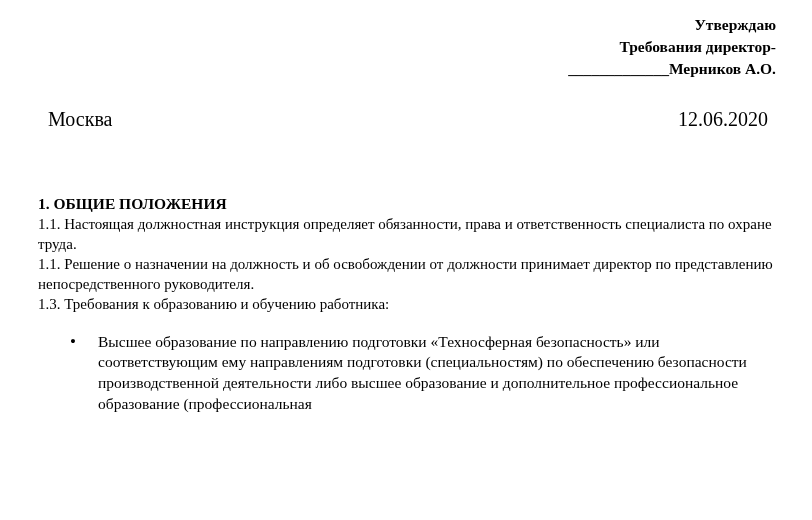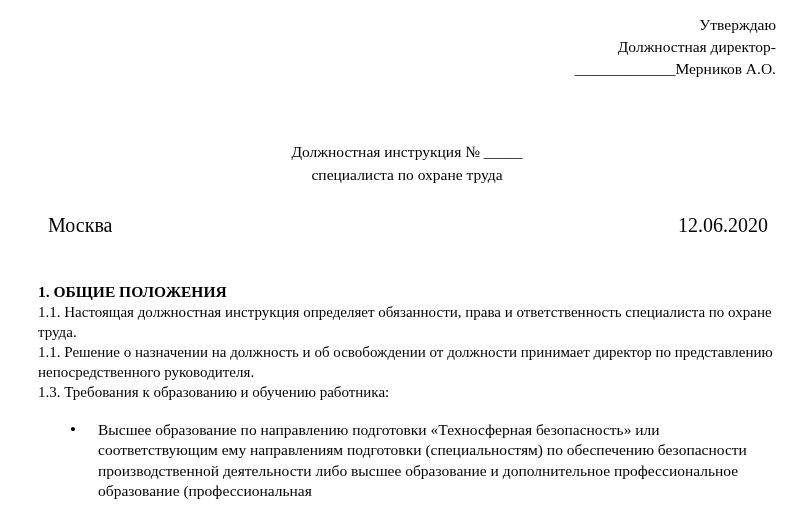--- a/index.html
+++ b/index.html
@@ -22,20 +22,21 @@
     padding: 10px 36px 0 38px;
   }
   .approval-block {
     text-align: right;
     font-size: 15.5px;
     line-height: 1.42;
     margin-top: 4px;
   }
   .approval-line {
     white-space: pre;
+    font-weight: bold;
   }
   .title-block {
     text-align: center;
     font-size: 15.5px;
     line-height: 1.35;
     margin-top: 62px;
   }
   .title-line-2 {
     margin-top: 2px;
   }
@@ -43,21 +44,21 @@
     display: flex;
     justify-content: space-between;
     align-items: baseline;
     font-size: 20px;
     margin-top: 28px;
     padding: 0 8px 0 10px;
   }
   .section-heading {
     font-size: 15.5px;
     font-weight: bold;
-    margin-top: 46px;
+    margin-top: 64px;
     margin-bottom: 2px;
   }
   .para {
     font-size: 15px;
     line-height: 1.33;
     text-align: left;
     margin: 0;
   }
   .bullet-list {
     margin: 17px 0 0 0;
@@ -78,28 +79,24 @@
     font-size: 17px;
   }
 </style>
 </head>
 <body>
 
 <div class="page">
 
   <div class="approval-block">
     <div class="approval-line">Утверждаю</div>
-    <div class="approval-line">Должностная директор-</div>
+    <div class="approval-line">Требования директор-</div>
     <div class="approval-line">_____________Мерников А.О.</div>
   </div>
 
-  <div class="title-block">
-    <div>Должностная инструкция № _____</div>
-    <div class="title-line-2">специалиста по охране труда</div>
-  </div>
 
   <div class="place-date-row">
     <div>Москва</div>
     <div>12.06.2020</div>
   </div>
 
   <div class="section-heading">1. ОБЩИЕ ПОЛОЖЕНИЯ</div>
 
   <p class="para">1.1. Настоящая должностная инструкция определяет обязанности, права и ответственность специалиста по охране труда.</p>
   <p class="para">1.1. Решение о назначении на должность и об освобождении от должности принимает директор по представлению непосредственного руководителя.</p>

